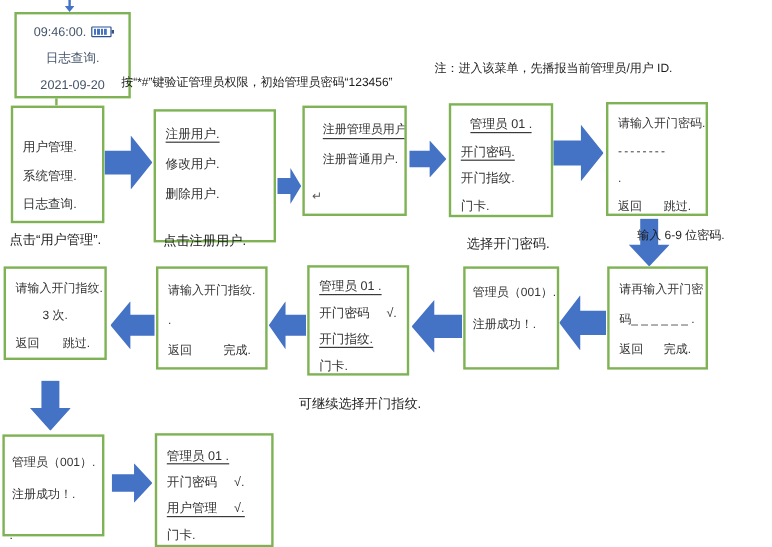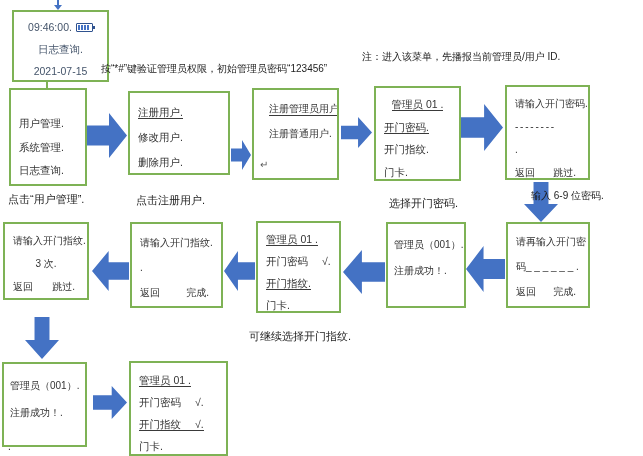--- a/index.html
+++ b/index.html
@@ -36,36 +36,36 @@
 <div class="stage">
 
   <div class="vstem" style="left:57px;top:0;width:2px;height:6px"></div>
   <div class="vhead" style="left:54px;top:5px"></div>
 
   <div class="box" style="left:12px;top:10px;width:97px;height:72px;line-height:22px;padding-top:4px;color:#44546A">
     <div class="ln center">
       <span>09:46:00.</span><span class="battery"></span>
     </div>
     <div class="ln center">日志查询.</div>
-    <div class="ln center">2021-07-15</div>
+    <div class="ln center">2021-09-20</div>
   </div>
 
   <div class="gline" style="left:46px;top:82px;width:2px;height:6px"></div>
 
   <div class="box" style="left:9px;top:88px;width:78px;height:98px;line-height:23.5px;padding-top:22px">
     <div class="ln">用户管理.</div>
     <div class="ln">系统管理.</div>
     <div class="ln">日志查询.</div>
     <div class="ln">版本信息.</div>
   </div>
   <div class="caption" style="left:8px;top:192px">点击“用户管理”.</div>
 
   <div class="arrow ar" style="left:87px;top:113px;width:40px;height:45px"></div>
 
-  <div class="box" style="left:128px;top:91px;width:102px;height:84px;line-height:25px;padding-top:7px">
+  <div class="box" style="left:128px;top:91px;width:102px;height:111px;line-height:25px;padding-top:7px">
     <div class="ln"><span class="ub">注册用户.</span></div>
     <div class="ln">修改用户.</div>
     <div class="ln">删除用户.</div>
   </div>
   <div class="caption" style="left:136px;top:193px">点击注册用户.</div>
 
   <div class="arrow ar" style="left:231px;top:140px;width:20px;height:30px"></div>
 
   <div class="box" style="left:252px;top:88px;width:87px;height:92px;line-height:25px;padding-top:6px;font-size:10px">
     <div class="ln" style="padding-left:15px"><span class="ub">注册管理员用户.</span></div>
@@ -159,20 +159,20 @@
   </div>
 
   <div class="arrow ar" style="left:93px;top:386px;width:34px;height:33px"></div>
 
   <div class="box" style="left:129px;top:361px;width:99px;height:95px;line-height:22px;padding-top:6px">
     <div class="ln"><span class="ub">管理员 01 .</span></div>
     <div class="ln">
       <span>开门密码</span><span class="chk">√.</span>
     </div>
     <div class="ln">
-      <span class="ub"><span>开门指纹</span><span class="chk">√.</span></span>
+      <span class="ub"><span>用户管理</span><span class="chk">√.</span></span>
     </div>
     <div class="ln">门卡.</div>
   </div>
 
   <div class="note" style="left:8px;top:441px;font-size:10px">.</div>
 
 </div>
 
 </body></html>

